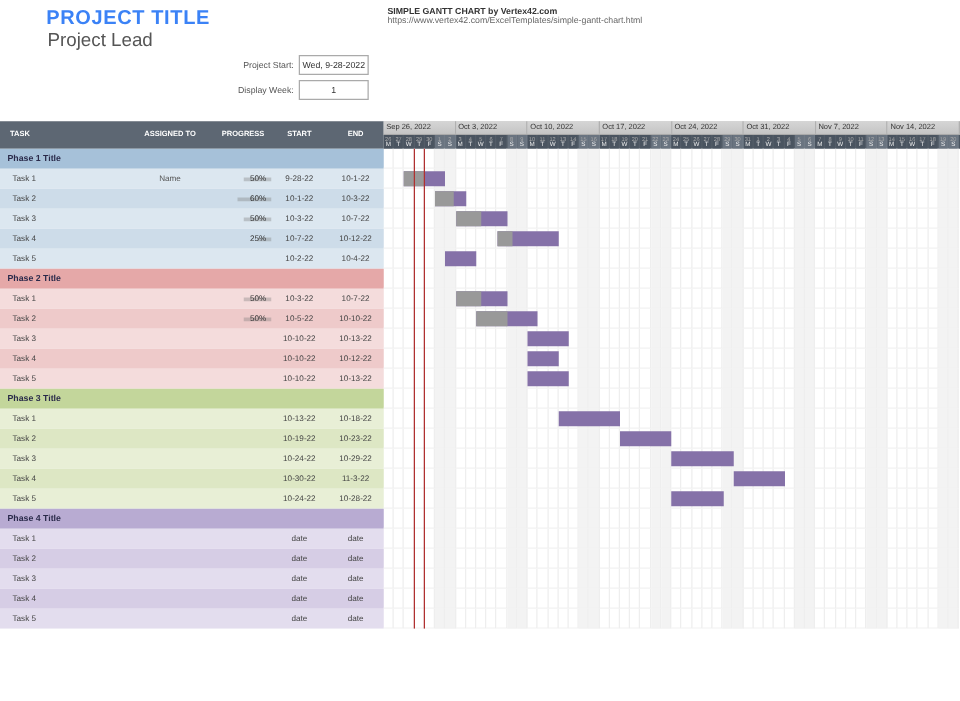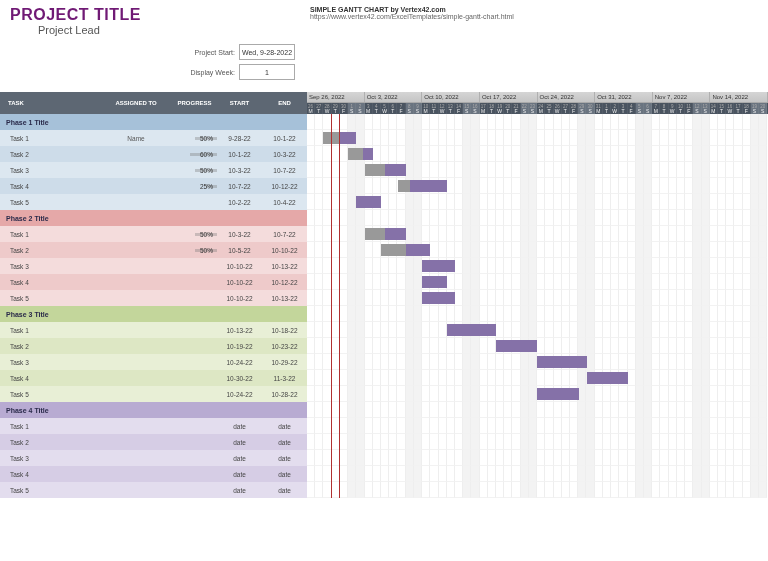--- a/index.html
+++ b/index.html
@@ -1,21 +1,21 @@
 <!DOCTYPE html>
 <html><head>
 <meta charset="utf-8">
 <style>
   * { box-sizing: border-box; margin: 0; padding: 0; }
   body { font-family: Arial, sans-serif; font-size: 7px; color: #333; background: #fff; width: 768px; }
   
   .header { padding: 6px 10px 2px; }
-  .title { font-size: 16px; font-weight: bold; color: #701a75; letter-spacing: 0.5px; }
+  .title { font-size: 16px; font-weight: bold; color: #3b82f6; letter-spacing: 0.5px; margin-left: 27px; }
   .company { font-size: 9px; color: #555; margin-top: 3px; }
-  .lead { font-size: 11px; color: #555; padding-left: 28px; }
+  .lead { font-size: 15px; color: #555; padding-left: 28px; }
   
   .top-meta { position: absolute; left: 310px; top: 6px; font-size: 7px; }
   .top-meta .t1 { font-weight: bold; color: #333; }
   .top-meta .t2 { color: #666; }
   
   .controls { position: absolute; left: 183px; top: 42px; font-size: 7px; }
   .controls .row { display: flex; align-items: center; height: 20px; }
   .controls .lbl { width: 56px; text-align: right; padding-right: 4px; color: #555; }
   .controls .box { border: 1px solid #aaa; height: 16px; width: 56px; display: flex; align-items: center; justify-content: center; background: #fff; }
   

